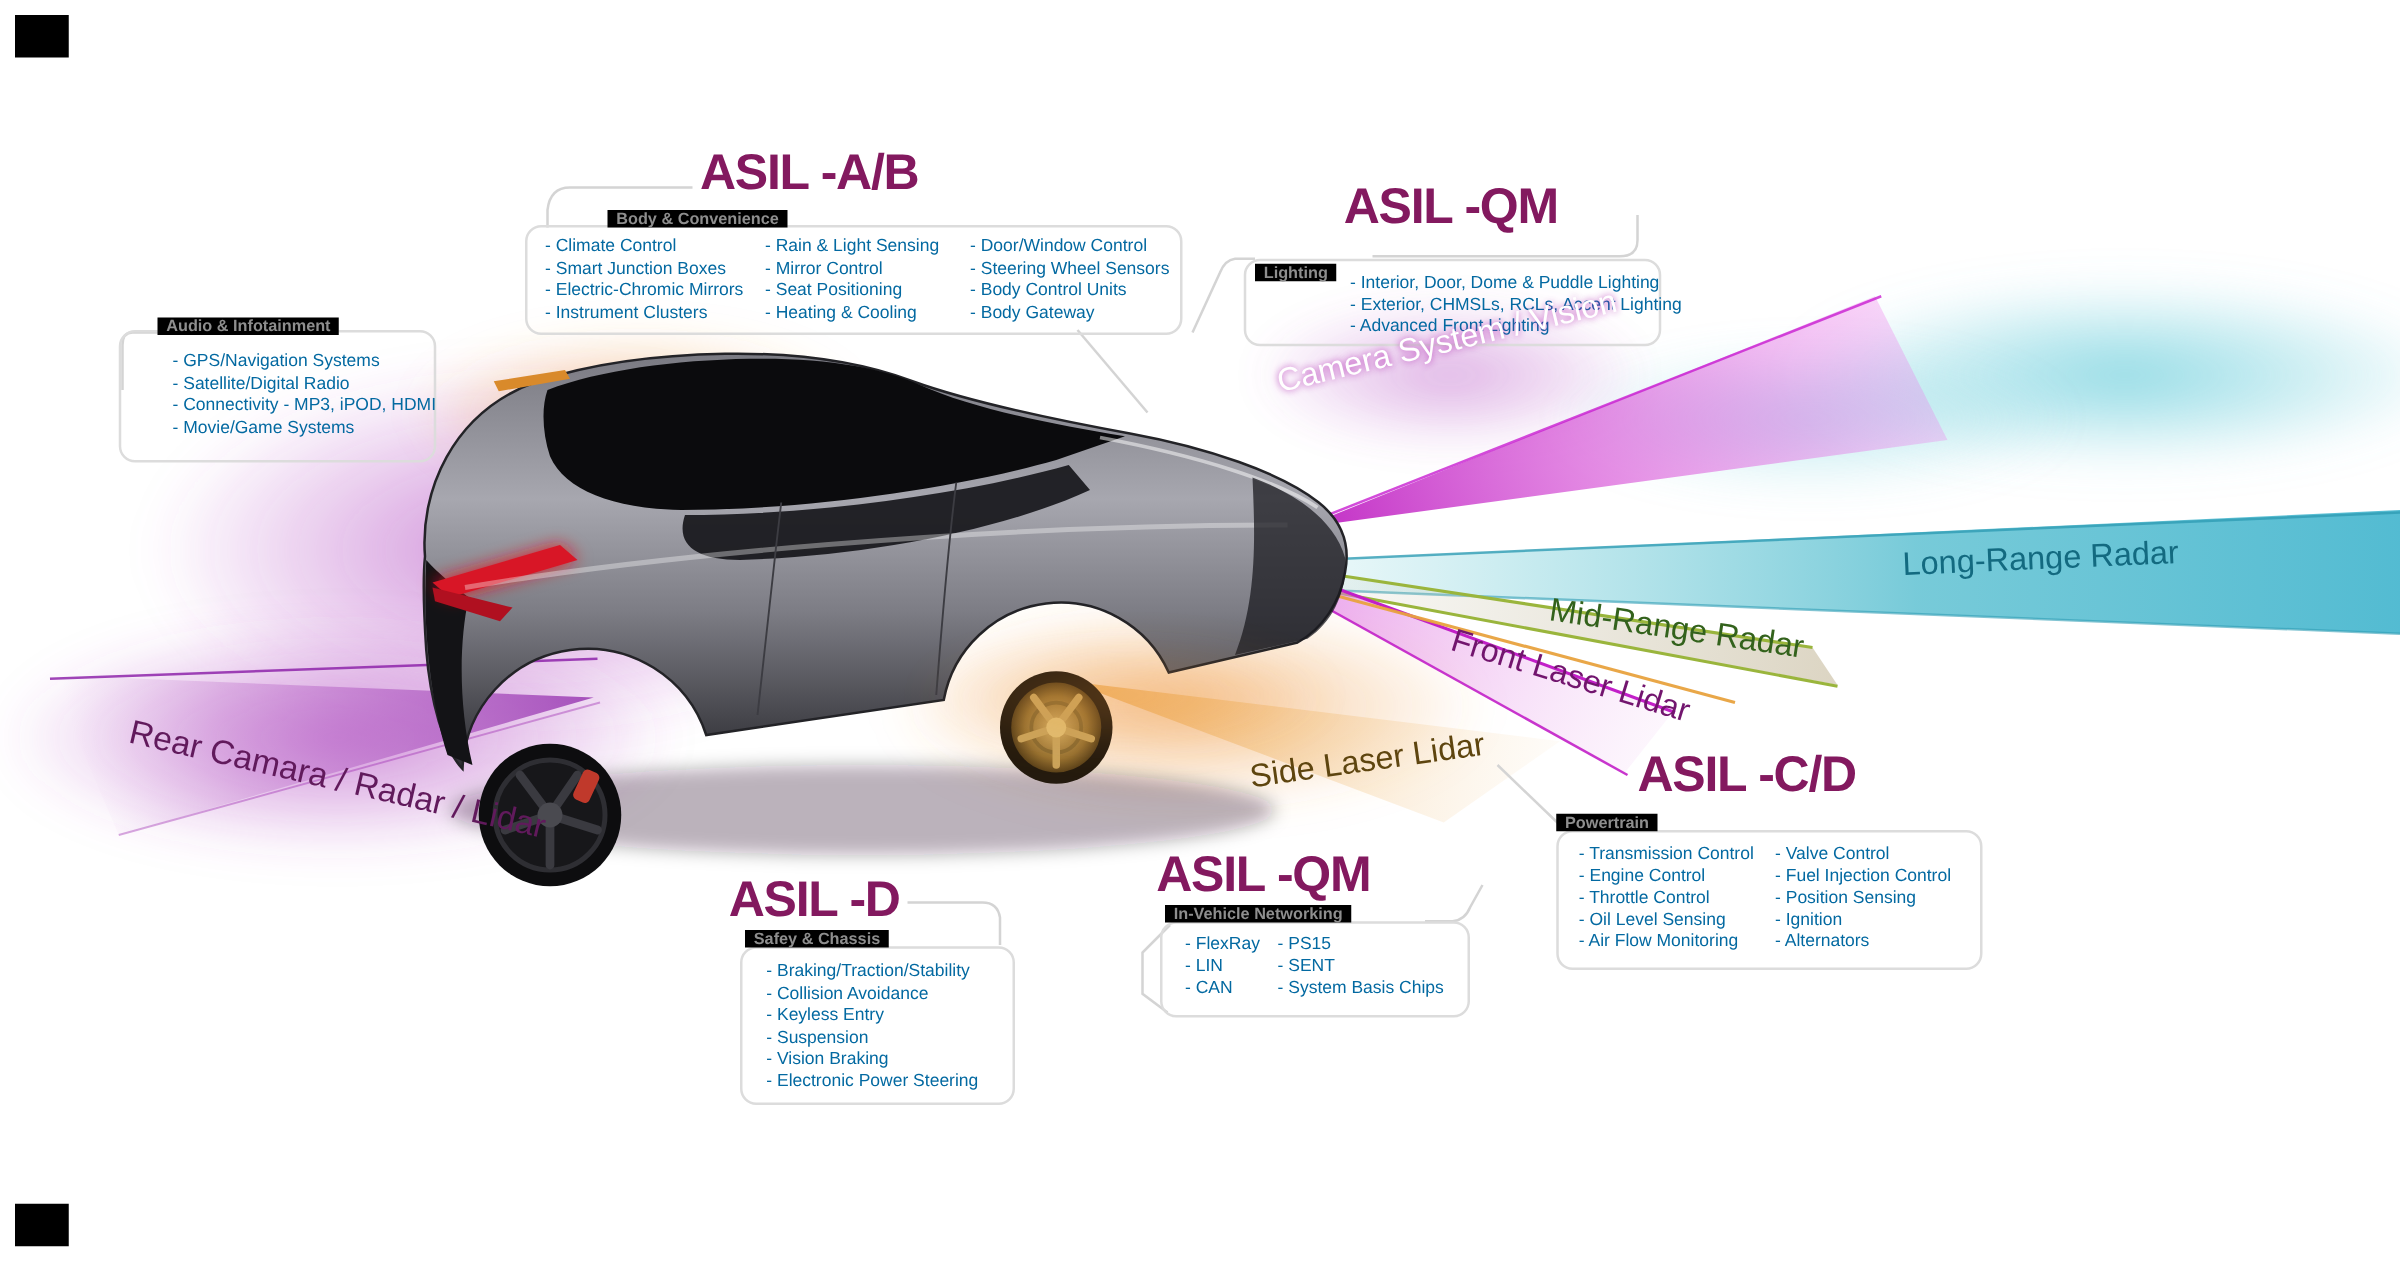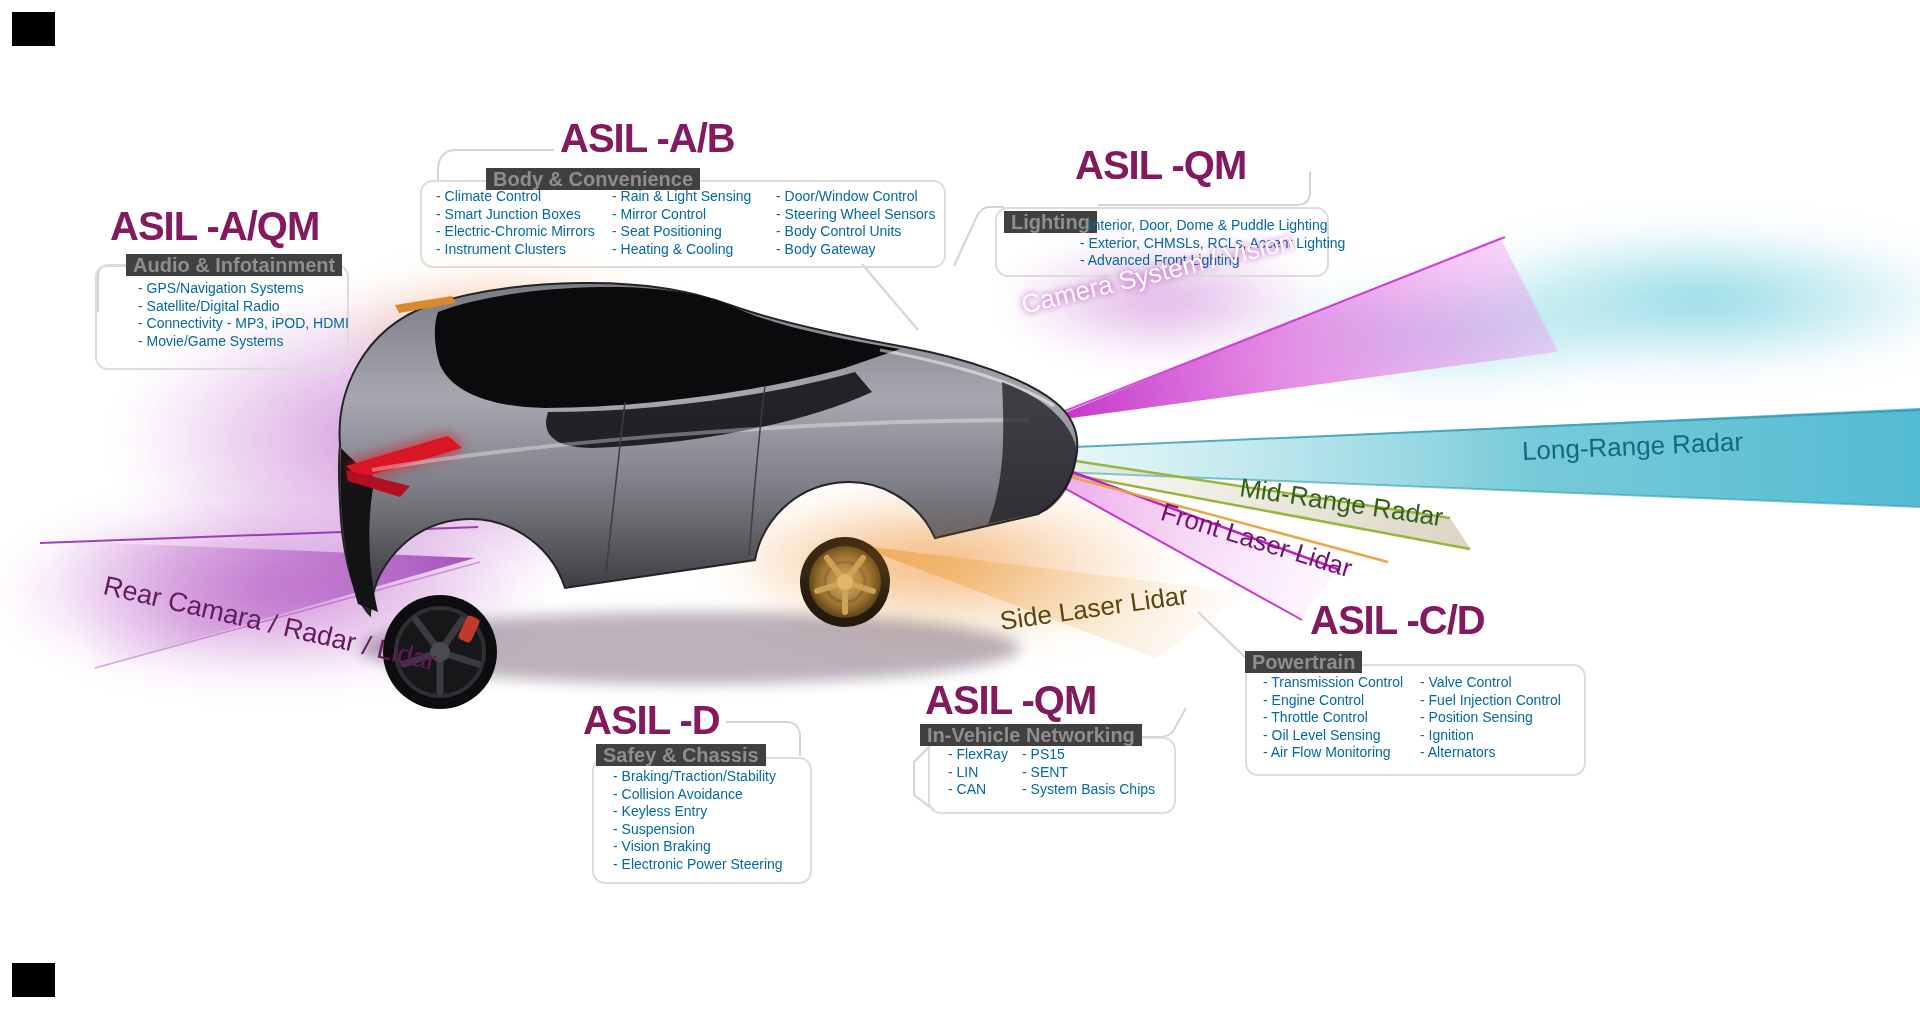--- a/index.html
+++ b/index.html
@@ -6,21 +6,21 @@
   .stage{position:relative;width:1920px;height:1013px;overflow:hidden;background:#ffffff;
          font-family:"Liberation Sans",sans-serif;}
   .layer-svg{position:absolute;left:0;top:0;z-index:1;}
   .corner-block{position:absolute;left:12px;width:43px;height:34px;background:#000;z-index:5;}
   .corner-top{top:12px;} .corner-bottom{top:963px;}
 
   
   .callout{position:absolute;z-index:3;}
   .asil-title{position:absolute;font-size:40px;font-weight:600;letter-spacing:-1px;
               color:#83195f;white-space:nowrap;line-height:1;}
-  .cat{position:absolute;font-size:20px;font-weight:700;color:#8e8e8e;background:#404040;
+  .cat{position:absolute;font-size:13px;font-weight:700;color:#8e8e8e;background:#000000;
        padding:0 7px;white-space:nowrap;z-index:2;line-height:1.1;}
   .box{position:absolute;border:2px solid #dcdcdc;border-radius:13px;z-index:1;}
   ul.items{list-style:none;margin:0;padding:0;position:absolute;font-size:14px;color:#0369a1;
            line-height:17.5px;white-space:nowrap;z-index:2;}
   ul.items li::before{content:"-  ";}
 
   
   .beam-label{position:absolute;z-index:4;font-size:26px;white-space:nowrap;
               transform-origin:left center;line-height:1;}
   .lbl-camera{left:1022px;top:292px;transform:rotate(-13.5deg);color:#fff;
@@ -183,21 +183,20 @@
           <path d="M 845 582 L 827 558"></path>
             <path d="M 845 582 L 863 558"></path>
         </g>
         <circle cx="845" cy="582" r="8" fill="#e0bc70"></circle>
       </g>
       <ellipse cx="900" cy="556" rx="170" ry="45" fill="url(#gOrange)" filter="url(#soft)" opacity=".55"></ellipse>
     </g>
   </svg>
 
   <div class="callout" style="left:92px;top:206px;width:300px;height:170px;">
-    <div class="asil-title" style="left:18px;top:0;">ASIL -A/QM</div>
     <div class="cat" style="left:34px;top:48px;">Audio &amp; Infotainment</div>
     <div class="box" style="left:3px;top:58px;width:250px;height:102px;"></div>
     <ul class="items" style="left:46px;top:74px;">
       <li>GPS/Navigation Systems</li>
       <li>Satellite/Digital Radio</li>
       <li>Connectivity - MP3, iPOD, HDMI</li>
       <li>Movie/Game Systems</li>
     </ul>
   </div>
 
@@ -265,21 +264,21 @@
       <li>Collision Avoidance</li>
       <li>Keyless Entry</li>
       <li>Suspension</li>
       <li>Vision Braking</li>
       <li>Electronic Power Steering</li>
     </ul>
   </div>
 
   <div class="callout" style="left:920px;top:680px;width:270px;height:140px;">
     <div class="asil-title" style="left:5px;top:0;">ASIL -QM</div>
-    <div class="cat" style="left:0;top:44px;text-align:center;">In-Vehicle Networking</div>
+    <div class="cat" style="left:12px;top:44px;text-align:center;">In-Vehicle Networking</div>
     <div class="box" style="left:8px;top:57px;width:244px;height:73px;"></div>
     <ul class="items" style="left:28px;top:66px;">
       <li>FlexRay</li>
       <li>LIN</li>
       <li>CAN</li>
     </ul>
     <ul class="items" style="left:102px;top:66px;">
       <li>PS15</li>
       <li>SENT</li>
       <li>System Basis Chips</li>

